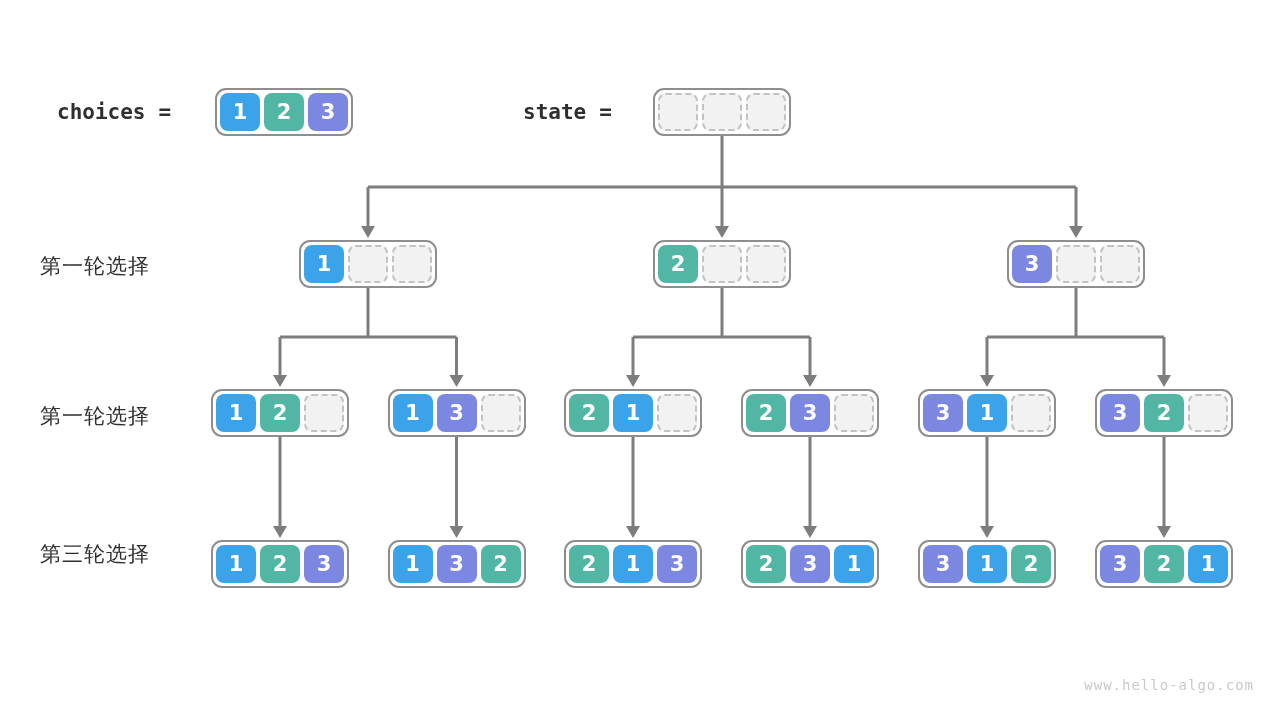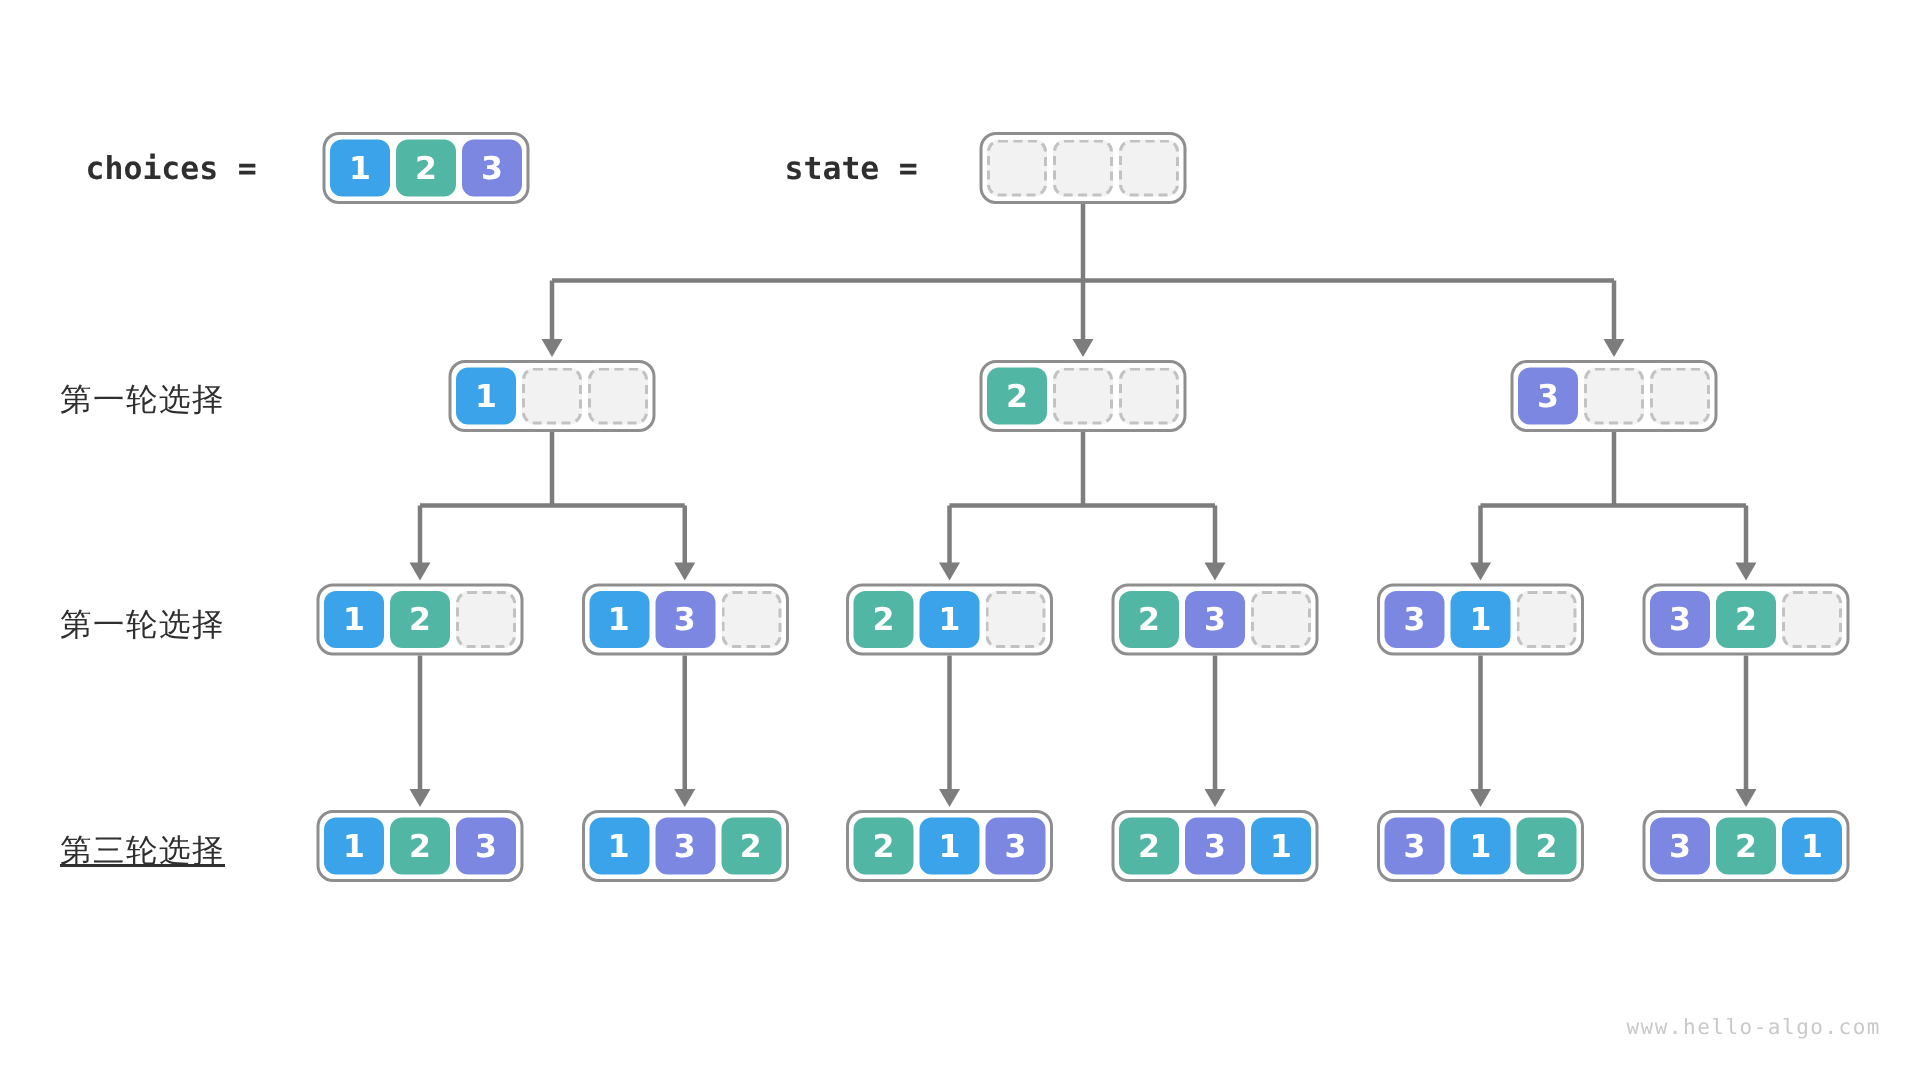--- a/index.html
+++ b/index.html
@@ -123,21 +123,21 @@
     <span>=</span>
   </div>
 
   <div class="eq-label" style="left:523px; top:88px;">
     <span>state</span>
     <span>=</span>
   </div>
 
   <div class="row-label" style="top:252px;">第一轮选择</div>
   <div class="row-label" style="top:402px;">第一轮选择</div>
-  <div class="row-label" style="top:553px;text-decoration:underline;">第三轮选择</div>
+  <div class="row-label" style="top:540px;">第三轮选择</div>
 
   <div class="watermark">www.hello-algo.com</div>
 
 <div class="node" style="left: 284px; top: 88px;">
       <div class="cell" style="background: rgb(59, 163, 233);">1</div>
       <div class="cell" style="background: rgb(82, 182, 165);">2</div>
       <div class="cell" style="background: rgb(124, 135, 226);">3</div>
     </div>
     <div class="node" style="left: 722px; top: 88px;">
       <div class="cell empty"></div>

